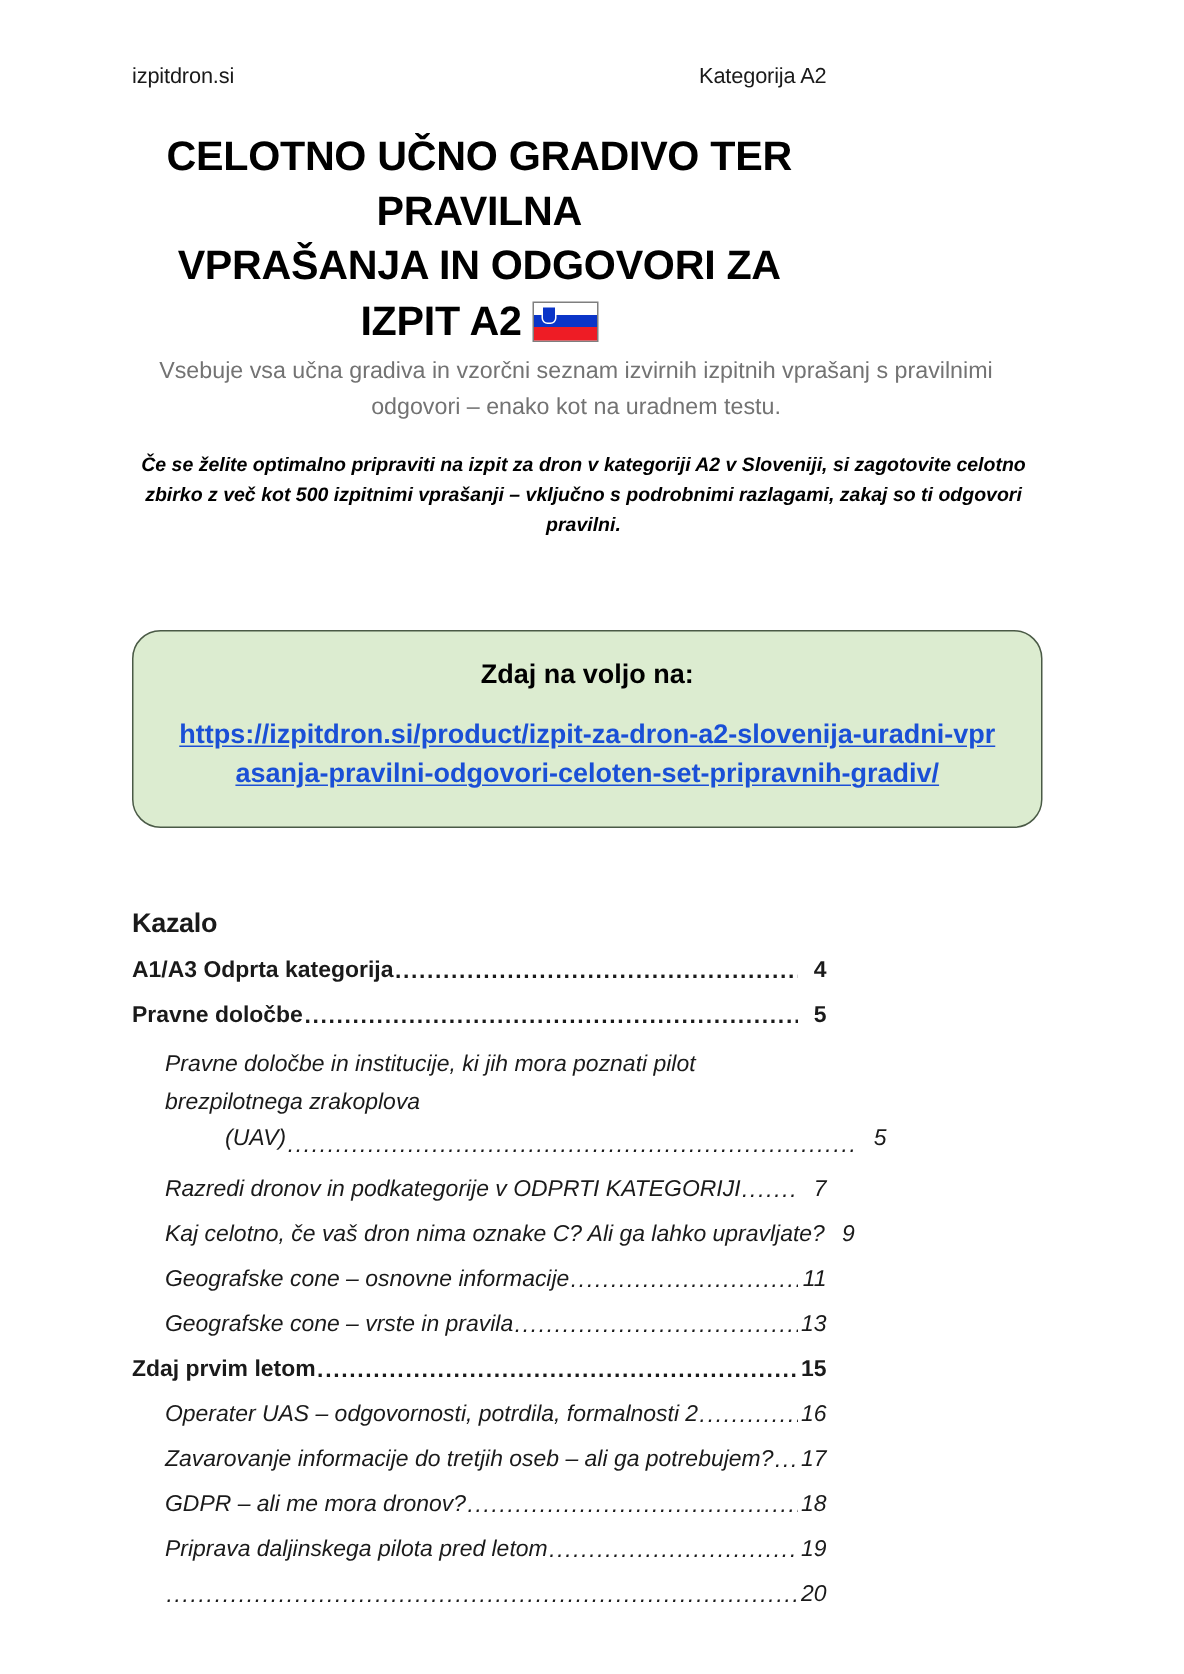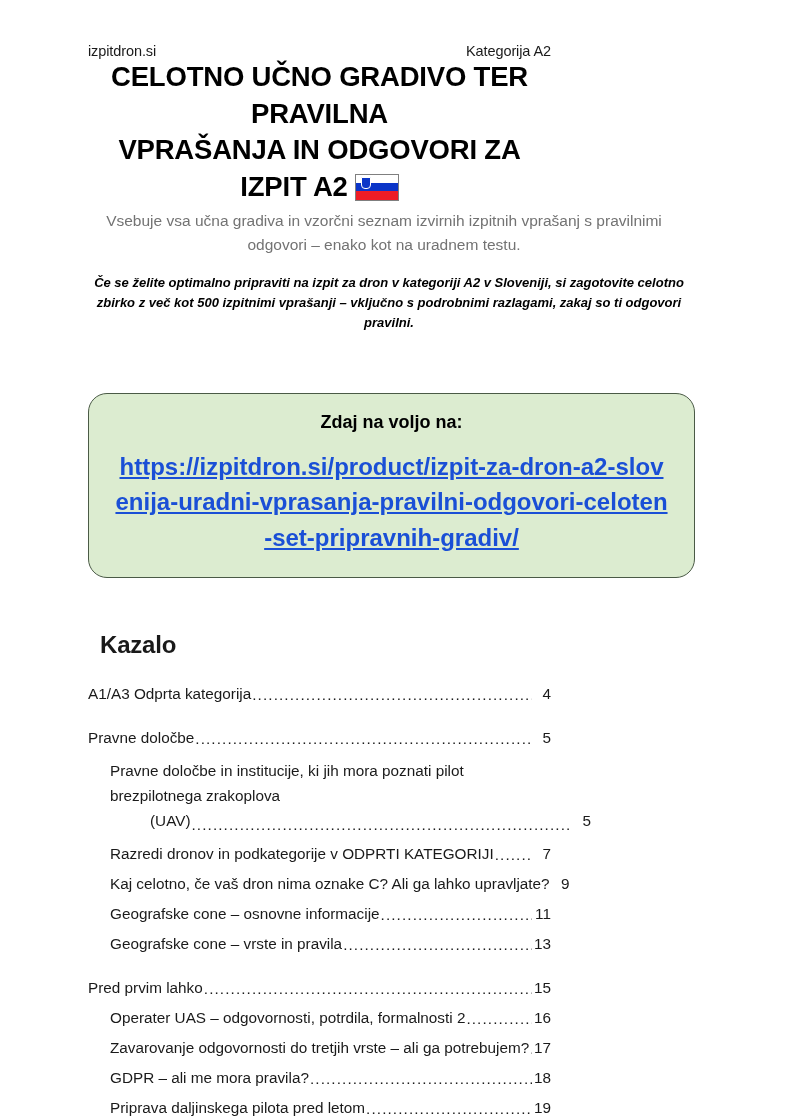--- a/index.html
+++ b/index.html
@@ -32,20 +32,21 @@
     padding-top: 43px;
     font-size: 14.5px;
     color: #1a1a1a;
     letter-spacing: -0.1px;
   }
   .doc-header .site { }
   .doc-header .category { }
 
   
   .title-block {
+    margin-top: 27px;
     text-align: center;
   }
   .main-title {
     font-size: 27.5px;
     font-weight: bold;
     line-height: 1.33;
     letter-spacing: -0.2px;
     color: #000;
     margin: 0;
     padding: 0 6px;
@@ -110,57 +111,58 @@
     text-align: center;
   }
   .callout-title {
     font-size: 18px;
     font-weight: bold;
     color: #000;
     margin-bottom: 16px;
   }
   .callout-link {
     display: block;
-    font-size: 24px;
+    font-size: 18px;
     font-weight: bold;
     line-height: 1.48;
     color: #1a4fd6;
     text-decoration: underline;
     text-underline-offset: 2px;
     word-break: break-all;
     cursor: pointer;
   }
 
   
   .toc {
     margin-top: 53px;
   }
   .toc-heading {
-    font-size: 24px;
-    font-weight: bold;
-    color: #1a1a1a;
-    margin: 0 0 5px 12px;
+    font-size: 18px;
+    font-weight: bold;
+    color: #1a1a1a;
+    margin: 0 0 5px 0;
     letter-spacing: -0.2px;
   }
 
   .toc-row {
     display: flex;
     align-items: flex-end;
     font-size: 15.3px;
     color: #1a1a1a;
     margin-top: 9px;
   }
   .toc-row.level-1 {
-    font-weight: normal;
-    margin-top: 26px;
+    font-weight: bold;
+    margin-top: 12px;
   }
   .toc-row.level-2 {
     padding-left: 22px;
     font-weight: normal;
     margin-top: 12px;
+    font-style: italic;
   }
   
   .toc-row.wrap {
     display: block;
     padding-left: 22px;
     line-height: 1.62;
   }
   .toc-label {
     white-space: nowrap;
   }
@@ -254,36 +256,36 @@
           <span class="toc-label">Geografske cone – osnovne informacije</span>
           <span class="toc-dots">.......................................................................................................................................................................................................</span>
           <span class="toc-page">11</span>
         </div>
         <div class="toc-row level-2">
           <span class="toc-label">Geografske cone – vrste in pravila</span>
           <span class="toc-dots">.......................................................................................................................................................................................................</span>
           <span class="toc-page">13</span>
         </div>
         <div class="toc-row level-1">
-          <span class="toc-label">Pred prvim lahko</span>
+          <span class="toc-label">Zdaj prvim letom</span>
           <span class="toc-dots">.......................................................................................................................................................................................................</span>
           <span class="toc-page">15</span>
         </div>
         <div class="toc-row level-2">
           <span class="toc-label">Operater UAS – odgovornosti, potrdila, formalnosti 2</span>
           <span class="toc-dots">.......................................................................................................................................................................................................</span>
           <span class="toc-page">16</span>
         </div>
         <div class="toc-row level-2">
-          <span class="toc-label">Zavarovanje odgovornosti do tretjih vrste – ali ga potrebujem?</span>
+          <span class="toc-label">Zavarovanje informacije do tretjih oseb – ali ga potrebujem?</span>
           <span class="toc-dots">.......................................................................................................................................................................................................</span>
           <span class="toc-page">17</span>
         </div>
         <div class="toc-row level-2">
-          <span class="toc-label">GDPR – ali me mora pravila?</span>
+          <span class="toc-label">GDPR – ali me mora dronov?</span>
           <span class="toc-dots">.......................................................................................................................................................................................................</span>
           <span class="toc-page">18</span>
         </div>
         <div class="toc-row level-2">
           <span class="toc-label">Priprava daljinskega pilota pred letom</span>
           <span class="toc-dots">.......................................................................................................................................................................................................</span>
           <span class="toc-page">19</span>
         </div>
         <div class="toc-row level-2">
           <span class="toc-dots">.......................................................................................................................................................................................................</span>

